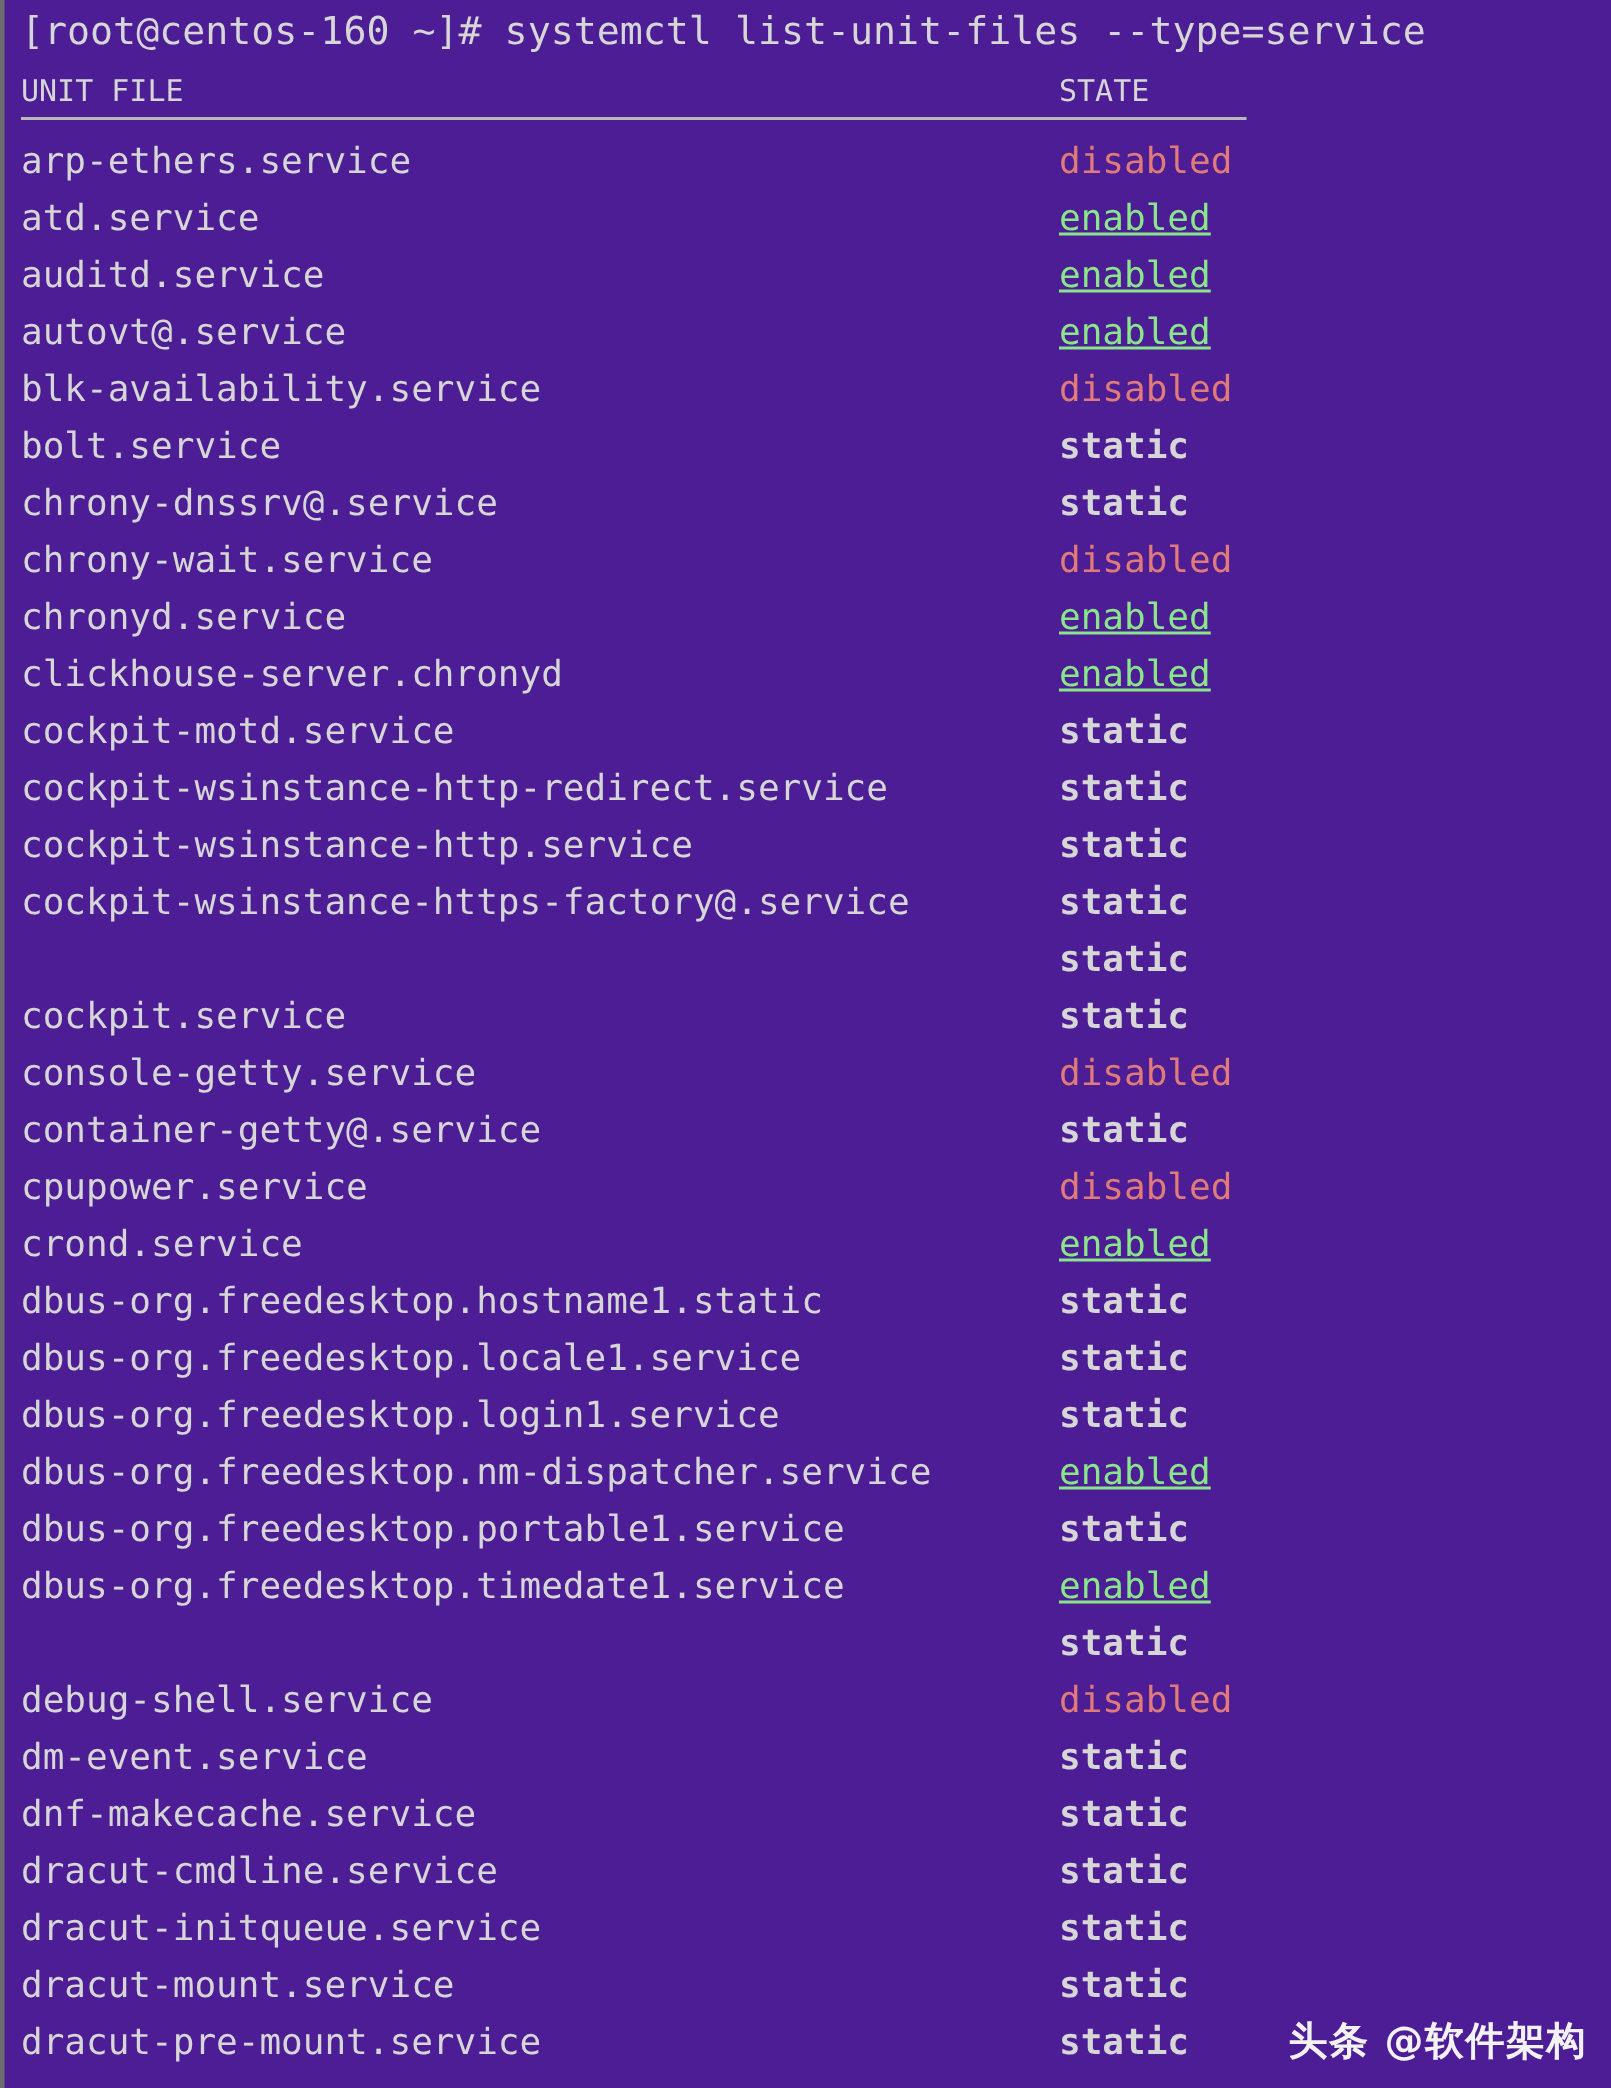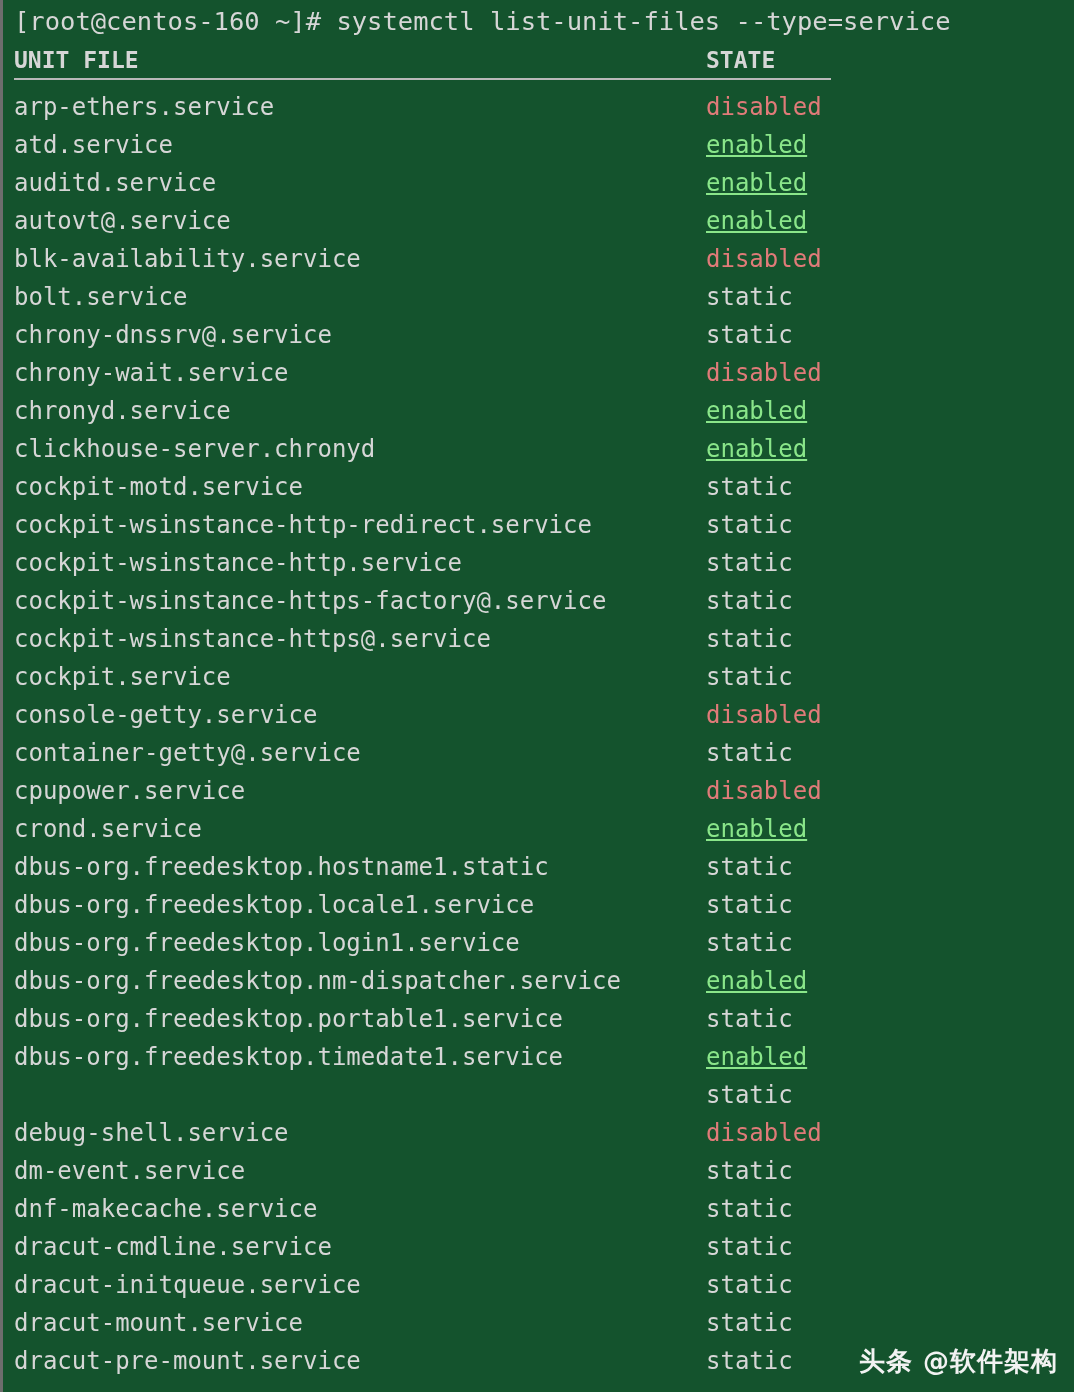--- a/index.html
+++ b/index.html
@@ -12,21 +12,21 @@
     width: 1074px;
     height: 1392px;
     overflow: hidden;
     font-family: "DejaVu Sans Mono", "Liberation Mono", monospace;
   }
 
   #terminal {
     position: relative;
     width: 1074px;
     height: 1392px;
-    background: #14532d;
+    background: #4c1d95;
     box-sizing: border-box;
     border-left: 3px solid #6d6d6d;
     overflow: hidden;
   }
 
   .term-inner {
     position: absolute;
     left: 11px;
     top: 0;
     right: 0;
@@ -46,24 +46,23 @@
     height: 40px;
     line-height: 42px;
     color: #d6d6d6;
   }
 
   
   #header-row {
     position: relative;
     height: 40px;
     line-height: 40px;
-    font-size: 23px;
+    font-size: 20px;
     white-space: pre;
     color: #d6d6d6;
-    font-weight: bold;
   }
   #header-row .hdr-unit {
     position: absolute;
     left: 0px;
     top: 0;
   }
   #header-row .hdr-state {
     position: absolute;
     left: 692px;
     top: 0;
@@ -89,21 +88,21 @@
     left: 0px;
     top: 0;
     color: #d6d6d6;
   }
   .row .state {
     position: absolute;
     left: 692px;
     top: 0;
   }
 
-  .st-static   { color: #d6d6d6; }
+  .st-static   { color: #d6d6d6; font-weight: bold; }
   .st-enabled  { color: #8ae68a; text-decoration: underline; }
   .st-disabled { color: #e07b79; }
 
   #rows-area {
     position: absolute;
     left: 11px;
     top: 88px;
     right: 0;
   }
 
@@ -144,21 +143,21 @@
       <div class="row"><span class="unit">blk-availability.service</span><span class="state st-disabled">disabled</span></div>
       <div class="row"><span class="unit">bolt.service</span><span class="state st-static">static</span></div>
       <div class="row"><span class="unit">chrony-dnssrv@.service</span><span class="state st-static">static</span></div>
       <div class="row"><span class="unit">chrony-wait.service</span><span class="state st-disabled">disabled</span></div>
       <div class="row"><span class="unit">chronyd.service</span><span class="state st-enabled">enabled</span></div>
       <div class="row"><span class="unit">clickhouse-server.chronyd</span><span class="state st-enabled">enabled</span></div>
       <div class="row"><span class="unit">cockpit-motd.service</span><span class="state st-static">static</span></div>
       <div class="row"><span class="unit">cockpit-wsinstance-http-redirect.service</span><span class="state st-static">static</span></div>
       <div class="row"><span class="unit">cockpit-wsinstance-http.service</span><span class="state st-static">static</span></div>
       <div class="row"><span class="unit">cockpit-wsinstance-https-factory@.service</span><span class="state st-static">static</span></div>
-      <div class="row"><span class="unit">cockpit-wsinstance-https@.service</span><span class="state st-static">static</span></div>
+      <div class="row"><span class="state st-static">static</span></div>
       <div class="row"><span class="unit">cockpit.service</span><span class="state st-static">static</span></div>
       <div class="row"><span class="unit">console-getty.service</span><span class="state st-disabled">disabled</span></div>
       <div class="row"><span class="unit">container-getty@.service</span><span class="state st-static">static</span></div>
       <div class="row"><span class="unit">cpupower.service</span><span class="state st-disabled">disabled</span></div>
       <div class="row"><span class="unit">crond.service</span><span class="state st-enabled">enabled</span></div>
       <div class="row"><span class="unit">dbus-org.freedesktop.hostname1.static</span><span class="state st-static">static</span></div>
       <div class="row"><span class="unit">dbus-org.freedesktop.locale1.service</span><span class="state st-static">static</span></div>
       <div class="row"><span class="unit">dbus-org.freedesktop.login1.service</span><span class="state st-static">static</span></div>
       <div class="row"><span class="unit">dbus-org.freedesktop.nm-dispatcher.service</span><span class="state st-enabled">enabled</span></div>
       <div class="row"><span class="unit">dbus-org.freedesktop.portable1.service</span><span class="state st-static">static</span></div>

